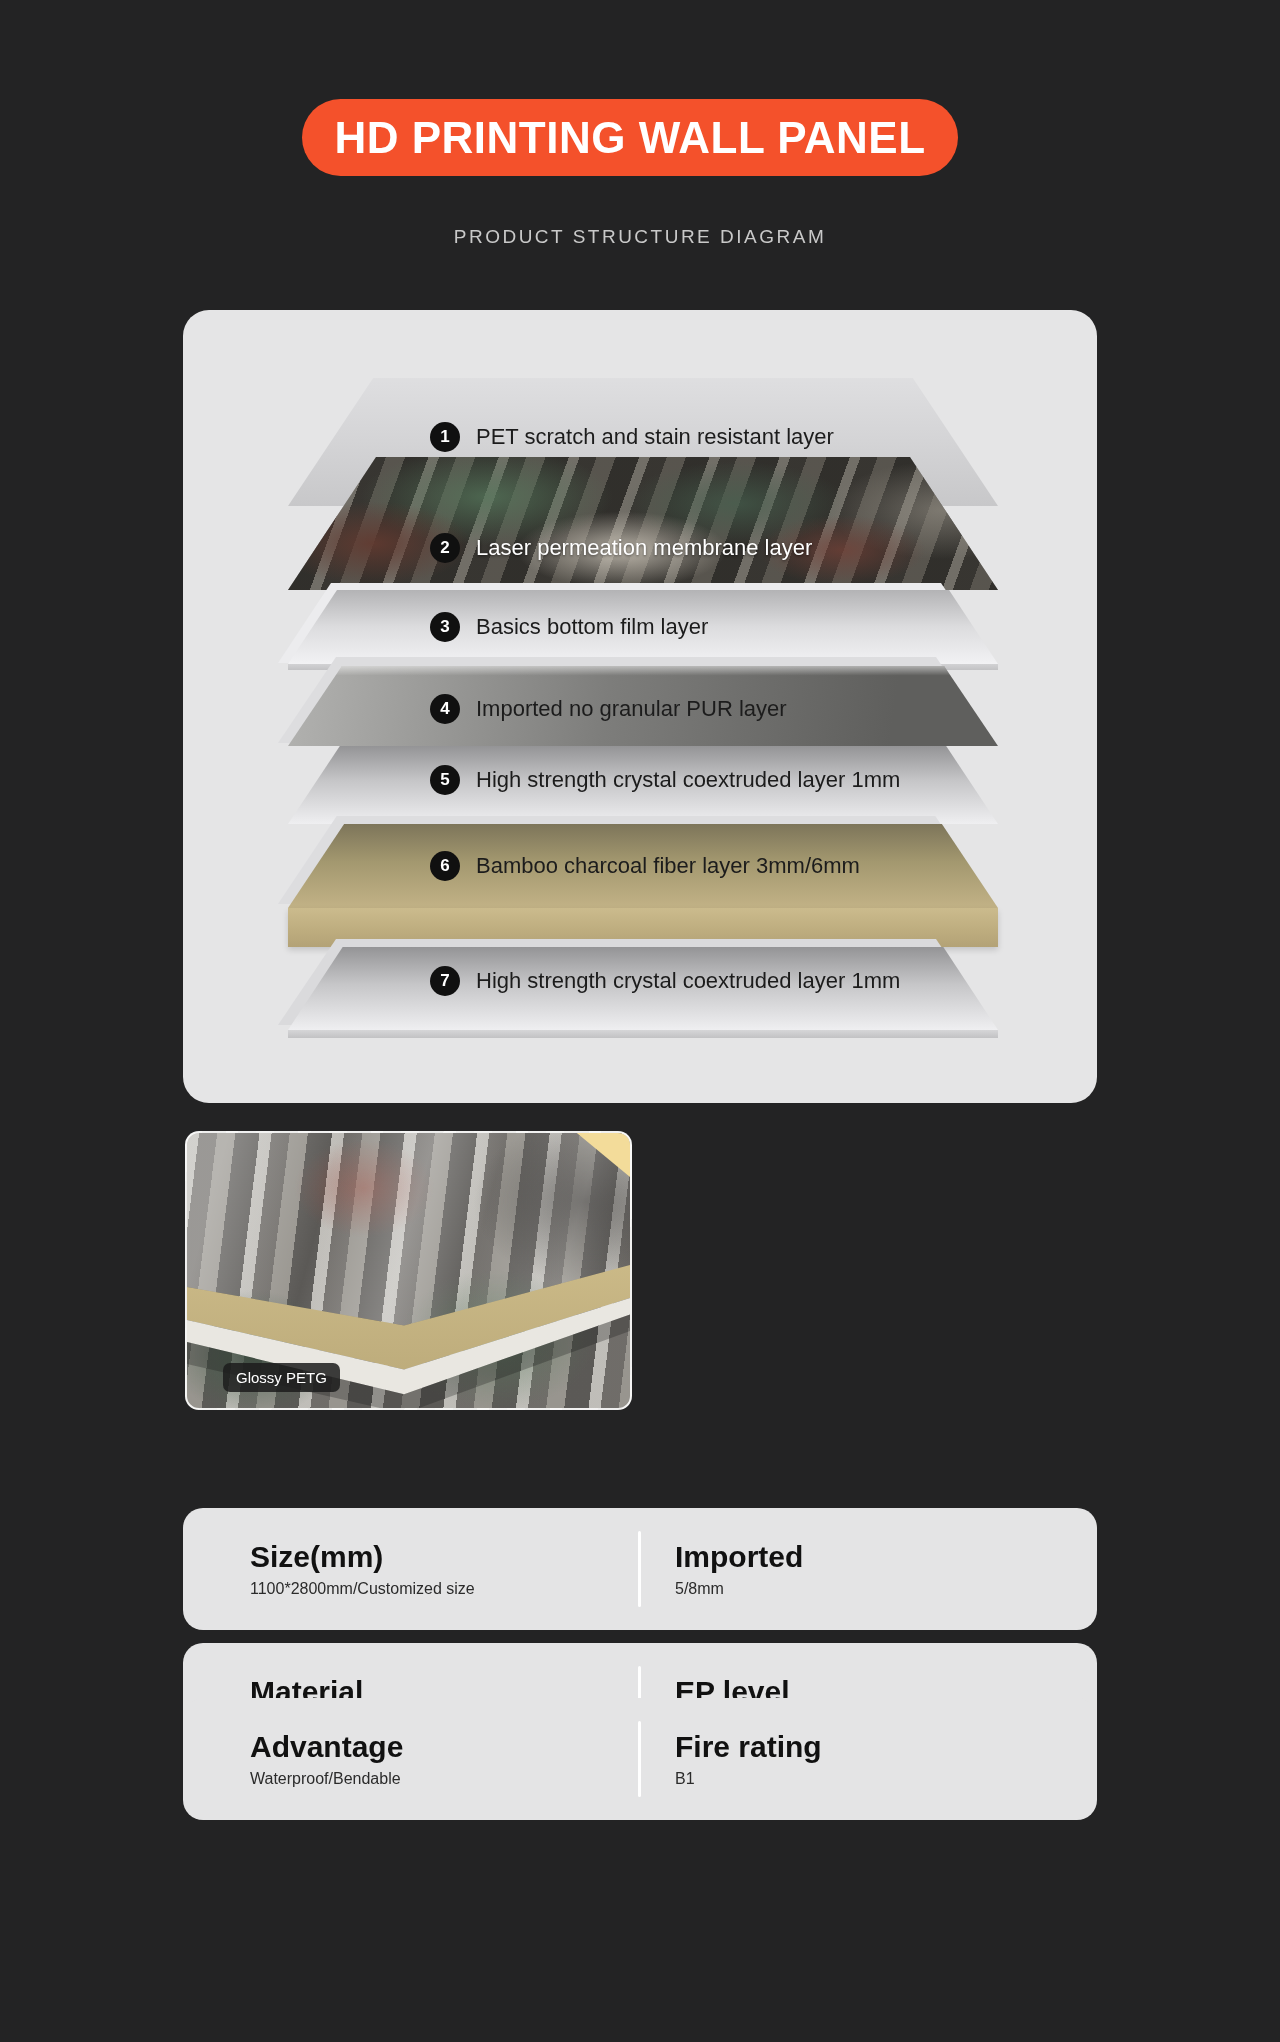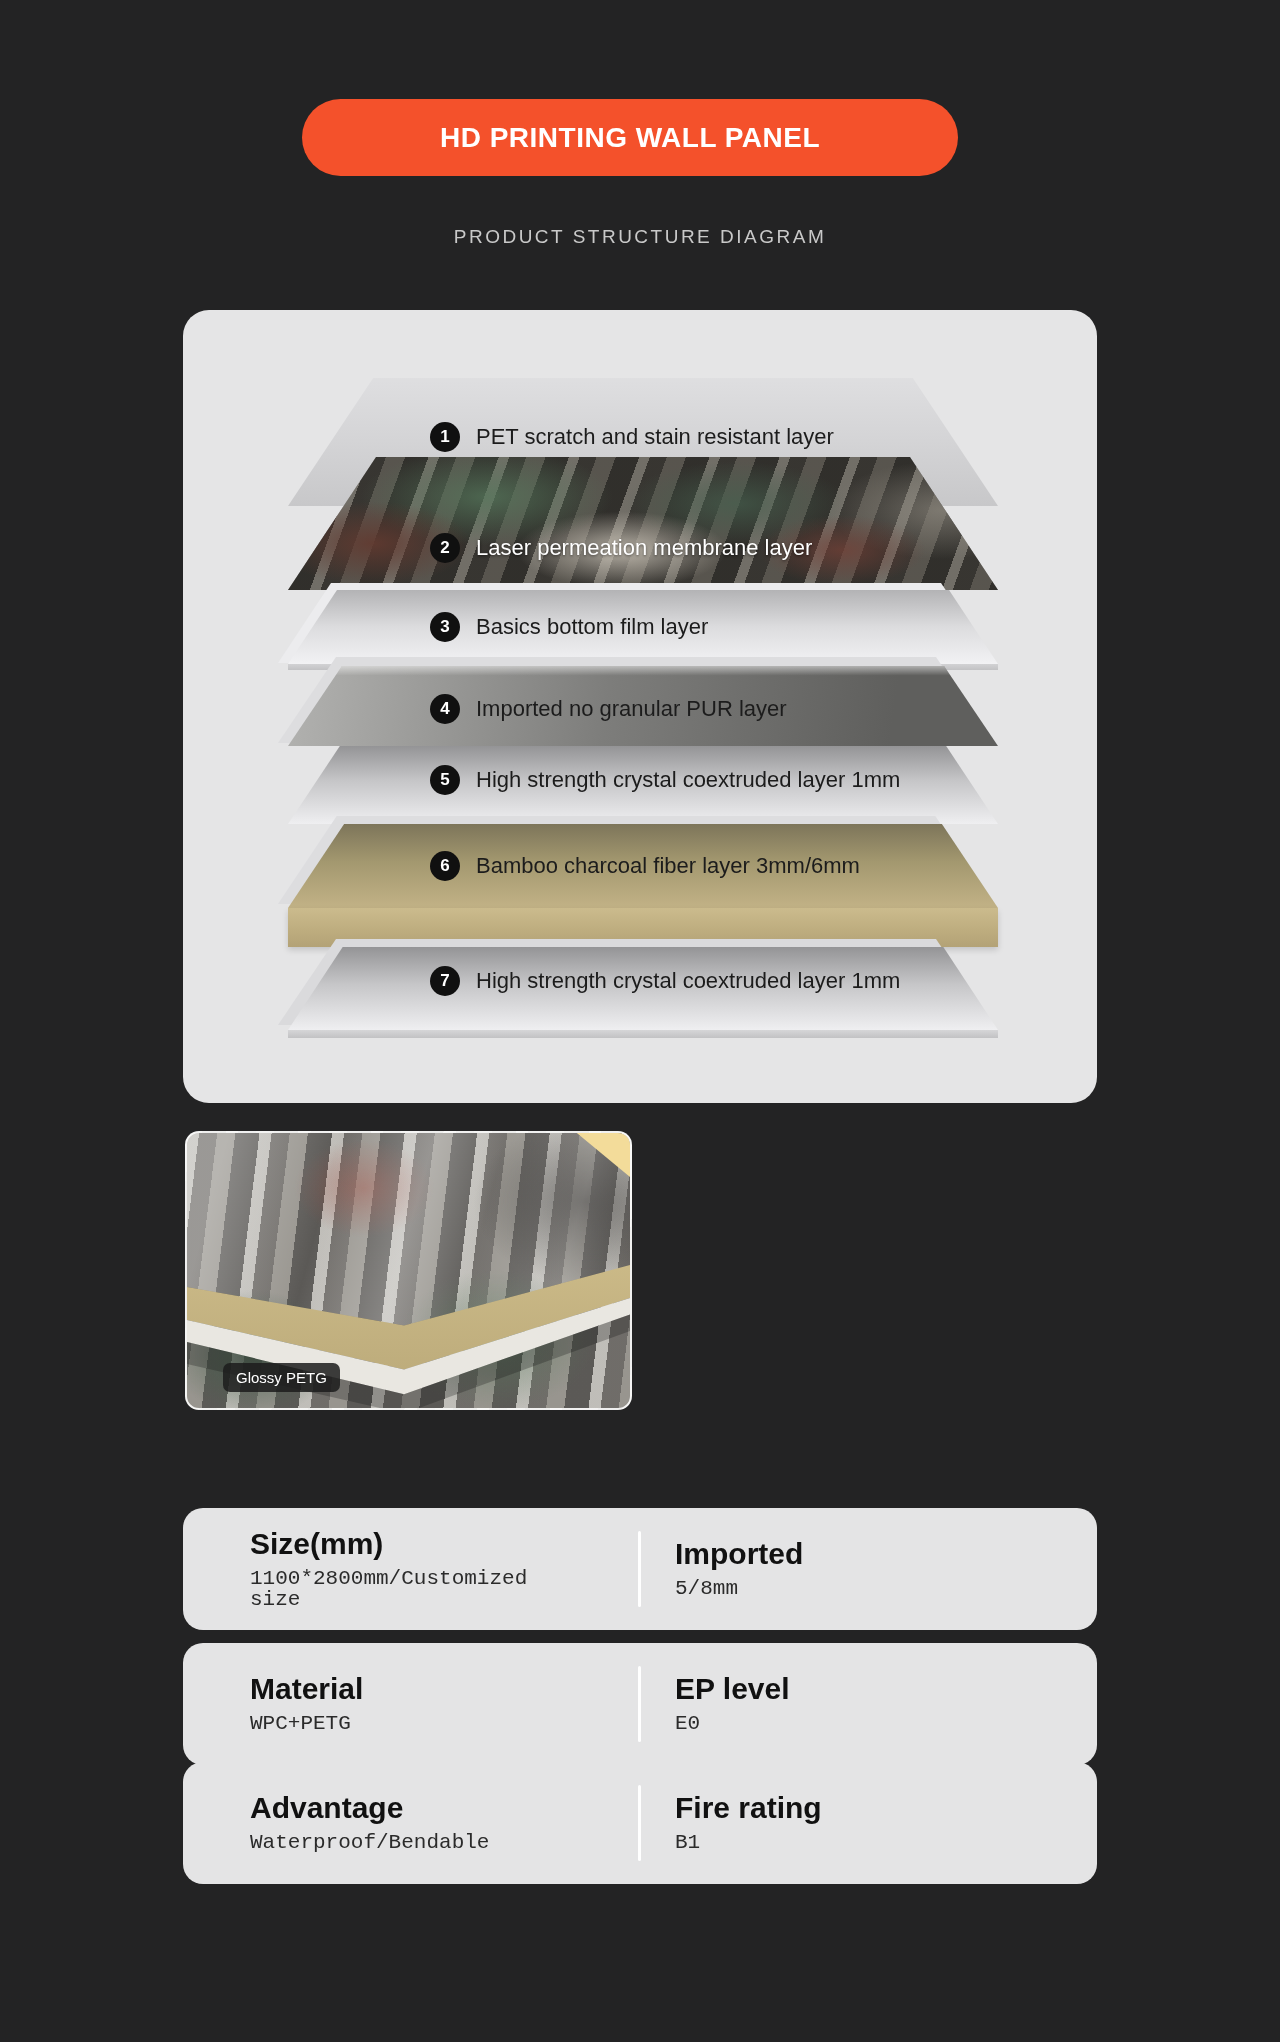--- a/index.html
+++ b/index.html
@@ -8,21 +8,21 @@
     background:#232324;overflow:hidden;
     font-family:"Liberation Sans","DejaVu Sans",sans-serif;
   }
   
   .title-pill{
     position:absolute;left:302px;top:99px;width:656px;height:77px;
     background:#F4512B;border-radius:39px;
     display:flex;align-items:center;justify-content:center;
   }
   .title-pill span{
-    color:#ffffff;font-size:28px;font-weight:bold;letter-spacing:.5px;white-space:nowrap;
+    color:#ffffff;font-size:44px;font-weight:bold;letter-spacing:.5px;white-space:nowrap;
   }
   .subtitle{
     position:absolute;left:0;top:226px;width:100%;text-align:center;
     color:#C9C9C9;font-size:19px;letter-spacing:2.5px;
   }
   
   .panel{
     position:absolute;left:183px;top:310px;width:914px;height:793px;
     background:#E5E5E6;border-radius:26px;
   }
@@ -109,28 +109,28 @@
       background:#E9E7E1;}
   .m-shadow{clip-path:polygon(100% 18%,100% 24%,58% 100%,53% 100%);
       background:rgba(20,20,20,.28);}
   .photo-label{position:absolute;left:36px;top:230px;
       background:rgba(28,28,28,.85);color:#fff;font-size:15px;
       padding:6px 13px;border-radius:7px;white-space:nowrap;}
   .photo.matte .photo-label{left:40px;top:227px;}
   
   .card{position:absolute;left:183px;width:914px;height:122px;
       background:#E4E4E5;border-radius:20px;display:flex;align-items:center;}
-  .card.c1{top:1508px;}.card.c2{top:1643px;}.card.c3{top:1762px;}
+  .card.c1{top:1508px;}.card.c2{top:1643px;}.card.c3{top:1698px;}
   .col{display:flex;flex-direction:column;justify-content:center;gap:9px;box-sizing:border-box;}
   .col.left{width:367px;padding-left:67px;}
   .col.right{width:457px;padding-left:125px;}
   .divider{width:3px;height:76px;background:#FFFFFF;border-radius:2px;
       position:absolute;left:455px;top:23px;}
   .spec-title{font-size:30px;font-weight:bold;color:#111111;line-height:1;}
-  .spec-value{font-size:21px;color:#2B2B2B;line-height:1;font-family:Liberation Mono, monospace;}
+  .spec-value{font-size:16px;color:#2B2B2B;line-height:1;}
 </style>
 </head>
 <body>
 
 <div class="canvas">
 
   <div class="title-pill">
     <span>HD PRINTING WALL PANEL</span>
   </div>
   <div class="subtitle">PRODUCT STRUCTURE DIAGRAM</div>

